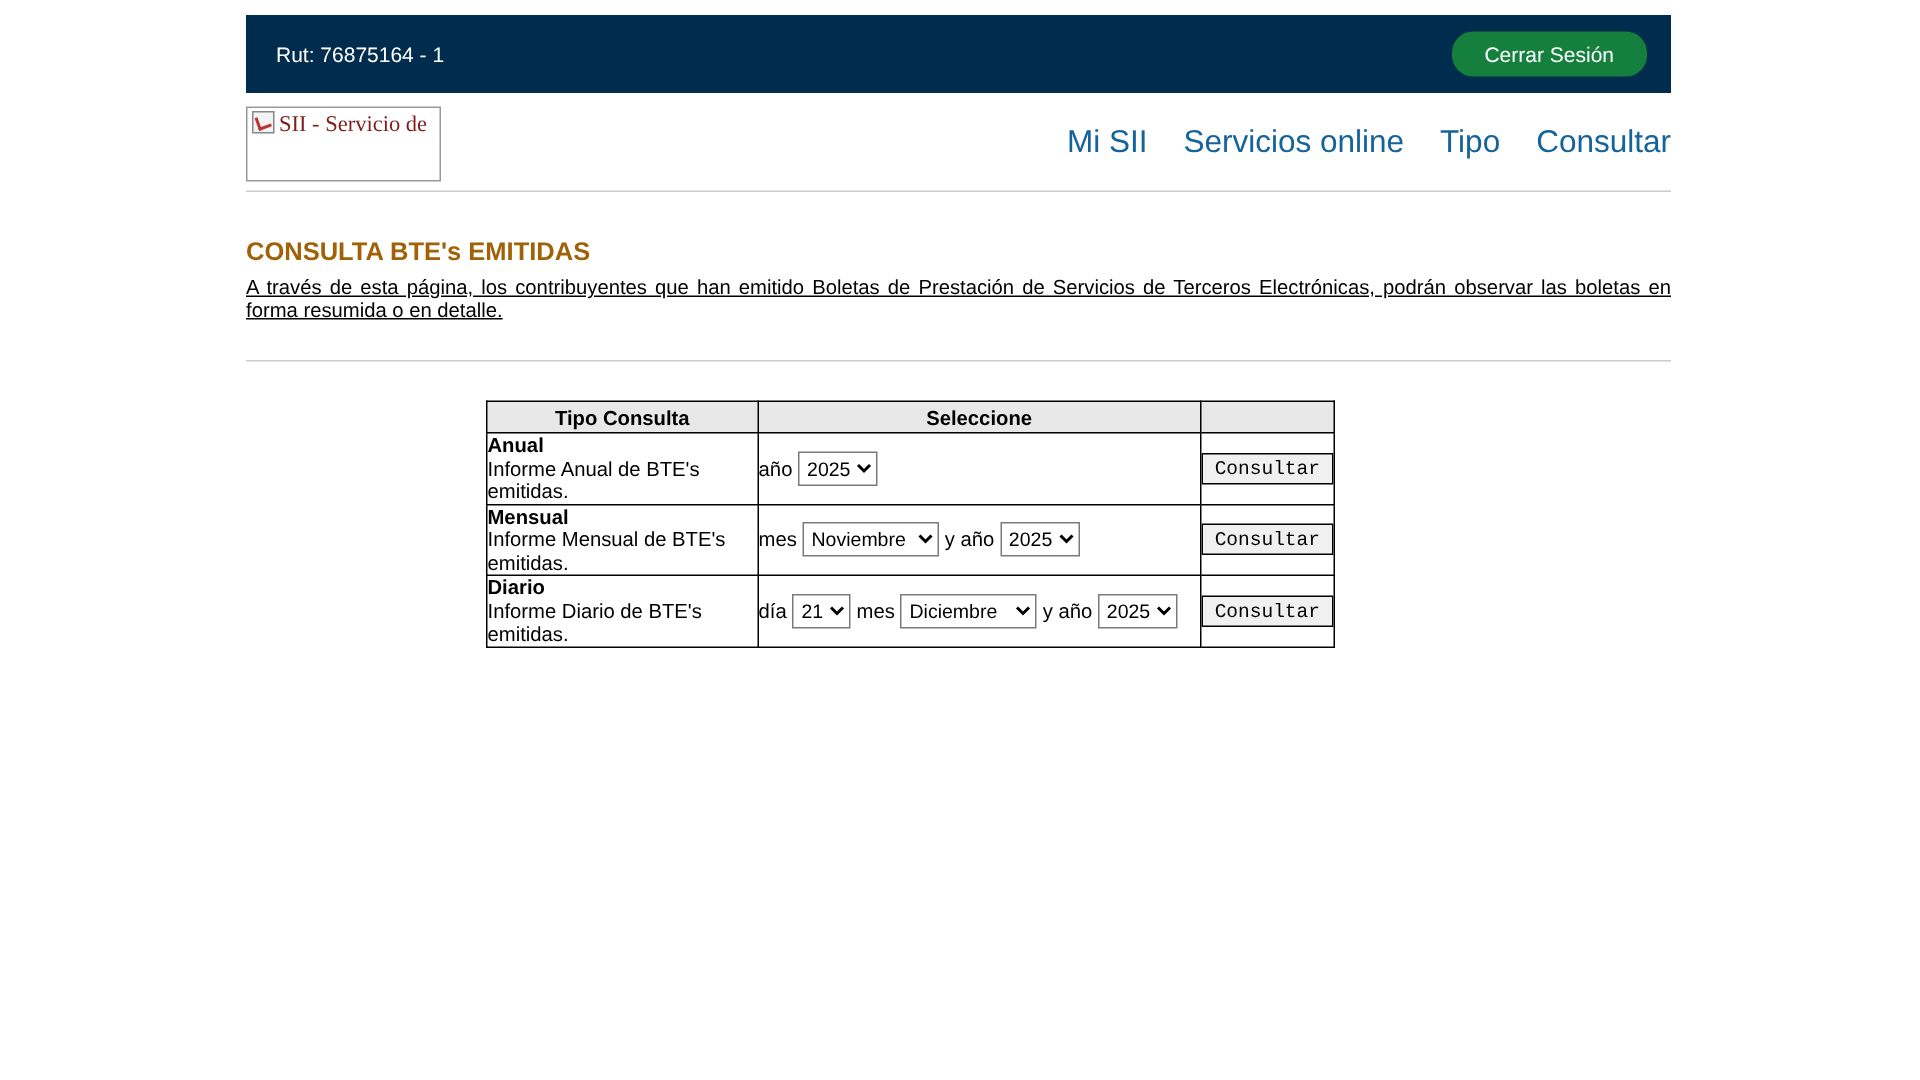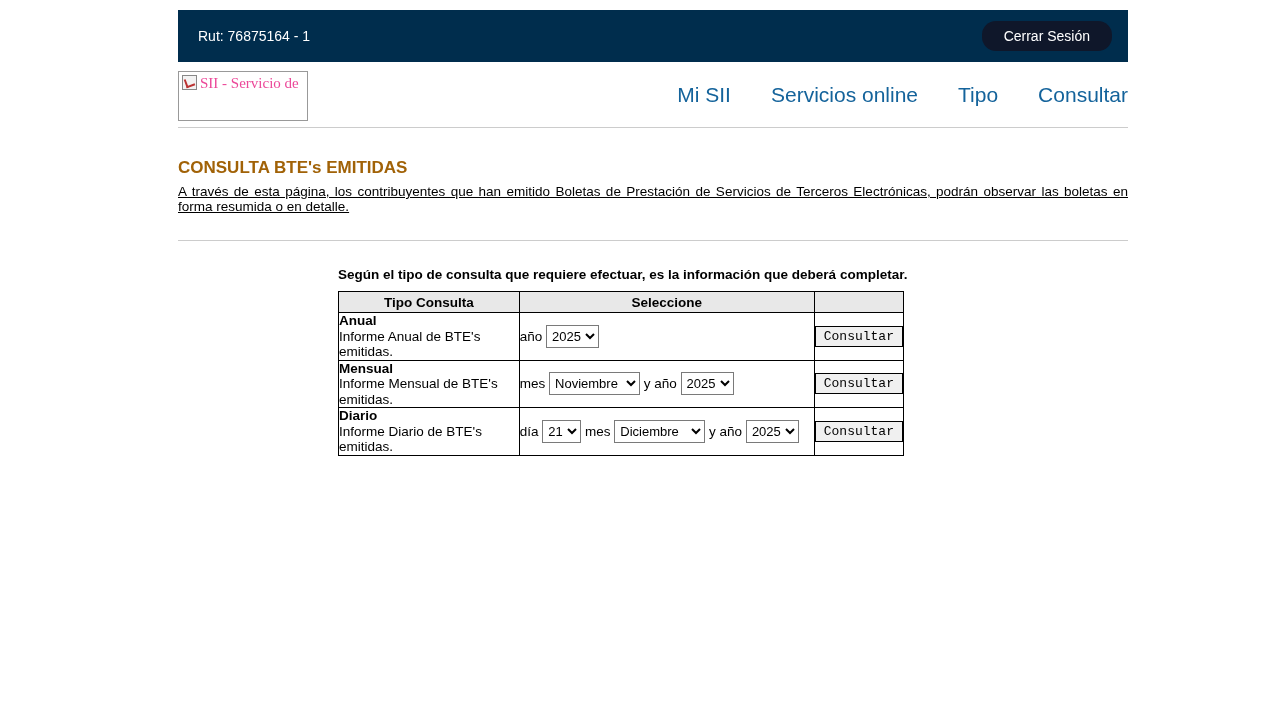--- a/index.html
+++ b/index.html
@@ -14,42 +14,42 @@
 
   .page {
     position: relative;
     width: 1280px;
     height: 720px;
     background: #ffffff;
   }
 
   .content-frame {
     position: absolute;
-    left: 178px;
+    left: 164px;
     top: 10px;
     width: 950px;
   }
 
   
   .topbar {
     background: #002d4d;
     height: 52px;
     display: flex;
     align-items: center;
     justify-content: space-between;
     padding: 0 0 0 20px;
     box-sizing: border-box;
   }
   .rut-text {
     color: #ffffff;
     font-size: 14px;
     font-family: "Liberation Sans", sans-serif;
   }
   .logout-btn {
-    background: #0f172a;
+    background: #15803d;
     color: #ffffff;
     border: none;
     border-radius: 14px;
     font-size: 14px;
     padding: 7px 22px;
     margin-right: 16px;
     cursor: pointer;
     font-family: "Liberation Sans", sans-serif;
   }
 
@@ -61,21 +61,21 @@
     border-bottom: 1px solid #cccccc;
     background: #ffffff;
   }
   .logo-box {
     width: 130px;
     height: 50px;
     border: 1px solid #999999;
     margin-left: 0px;
     margin-top: 2px;
     overflow: hidden;
-    color: #ec4899;
+    color: #7f1d1d;
     font-size: 15px;
     line-height: 19px;
     padding: 2px 3px;
     box-sizing: border-box;
     font-family: "Liberation Serif", serif;
   }
   .broken-img-icon {
     display: inline-block;
     width: 13px;
     height: 13px;
@@ -91,21 +91,21 @@
     left: 2px; top: 2px;
     width: 7px; height: 7px;
     border-left: 2px solid #b33;
     border-bottom: 2px solid #b33;
     transform: rotate(-20deg);
   }
   .nav-links {
     margin-left: auto;
     display: flex;
     align-items: center;
-    gap: 40px;
+    gap: 24px;
     padding-right: 0px;
     justify-content: flex-end;
   }
   .nav-link {
     color: #14639b;
     font-size: 21px;
     text-decoration: none;
     cursor: pointer;
     font-family: "Liberation Sans", sans-serif;
   }
@@ -232,21 +232,20 @@
       </div>
     </div>
 
     <div class="heading-wrap">
       <h1 class="page-title">CONSULTA BTE's EMITIDAS</h1>
       <p class="page-desc">A través de esta página, los contribuyentes que han emitido Boletas de Prestación de Servicios de Terceros Electrónicas, podrán observar las boletas en forma resumida o en detalle.</p>
       <hr class="divider">
     </div>
 
     <div class="table-area">
-      <div class="instruction">Según el tipo de consulta que requiere efectuar, es la información que deberá completar.</div>
 
       <table class="query-table">
         <thead>
           <tr>
             <th class="col-a">Tipo Consulta</th>
             <th class="col-b">Seleccione</th>
             <th class="col-c"></th>
           </tr>
         </thead>
         <tbody>

